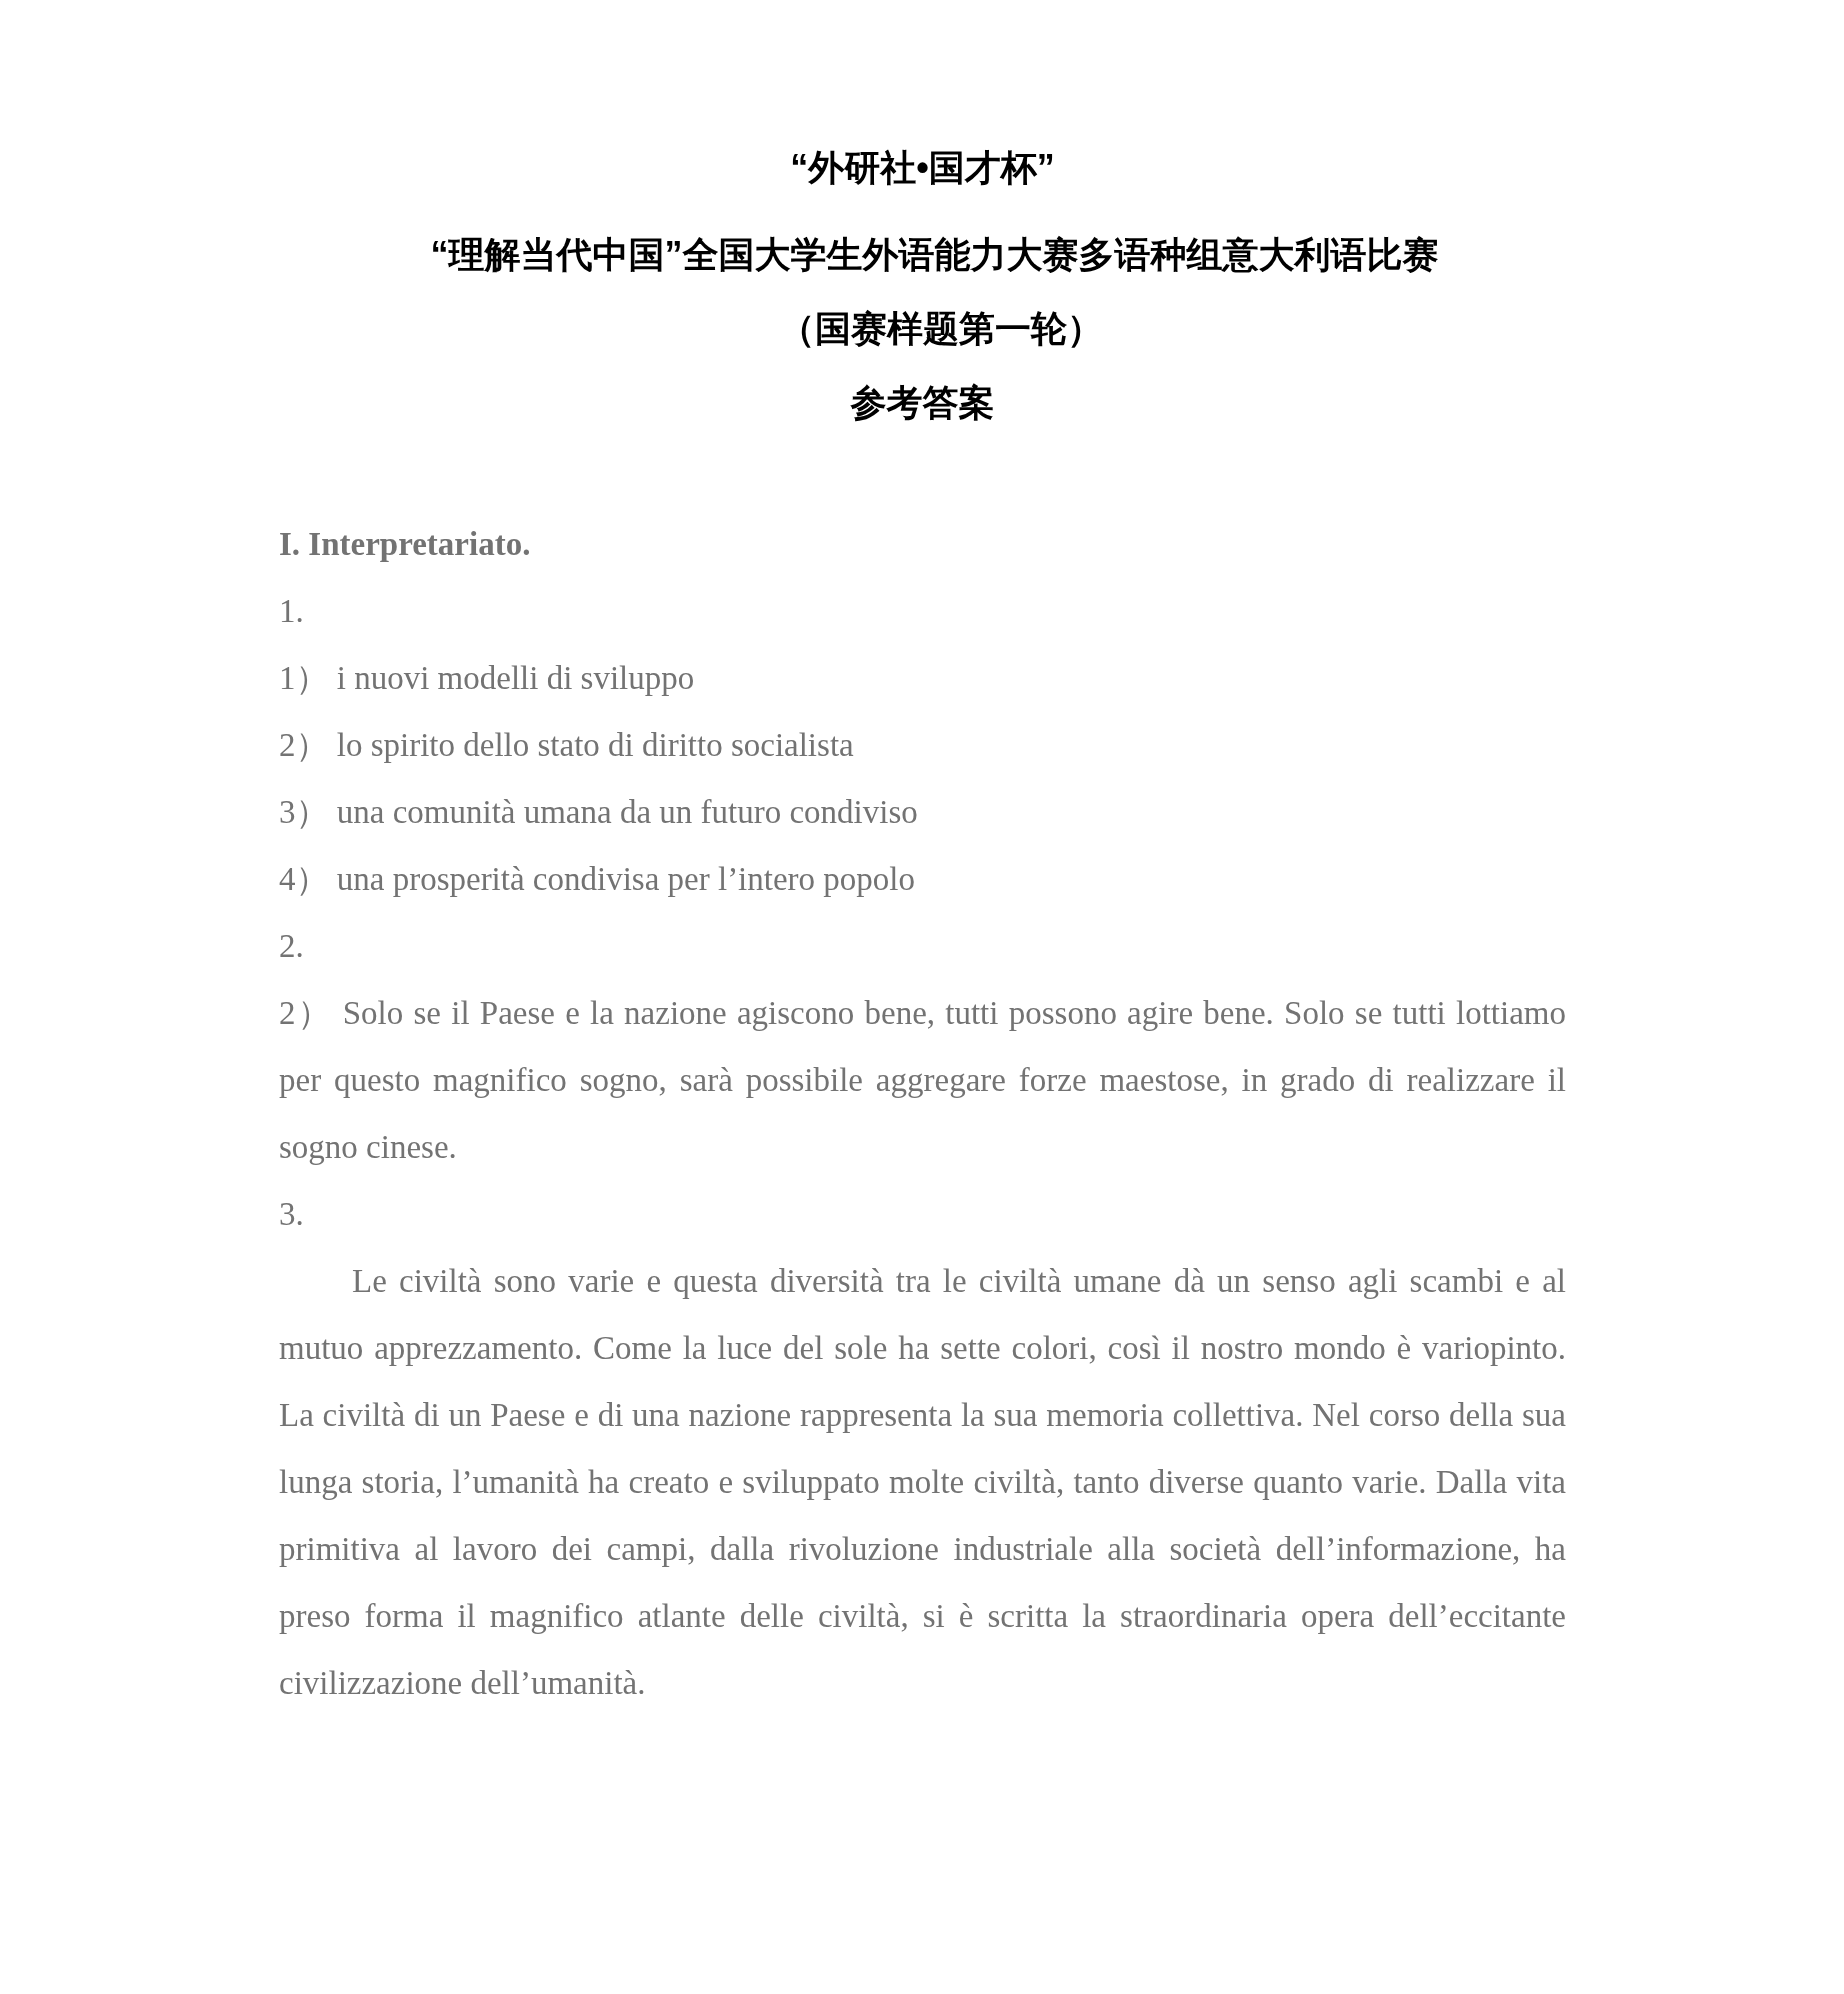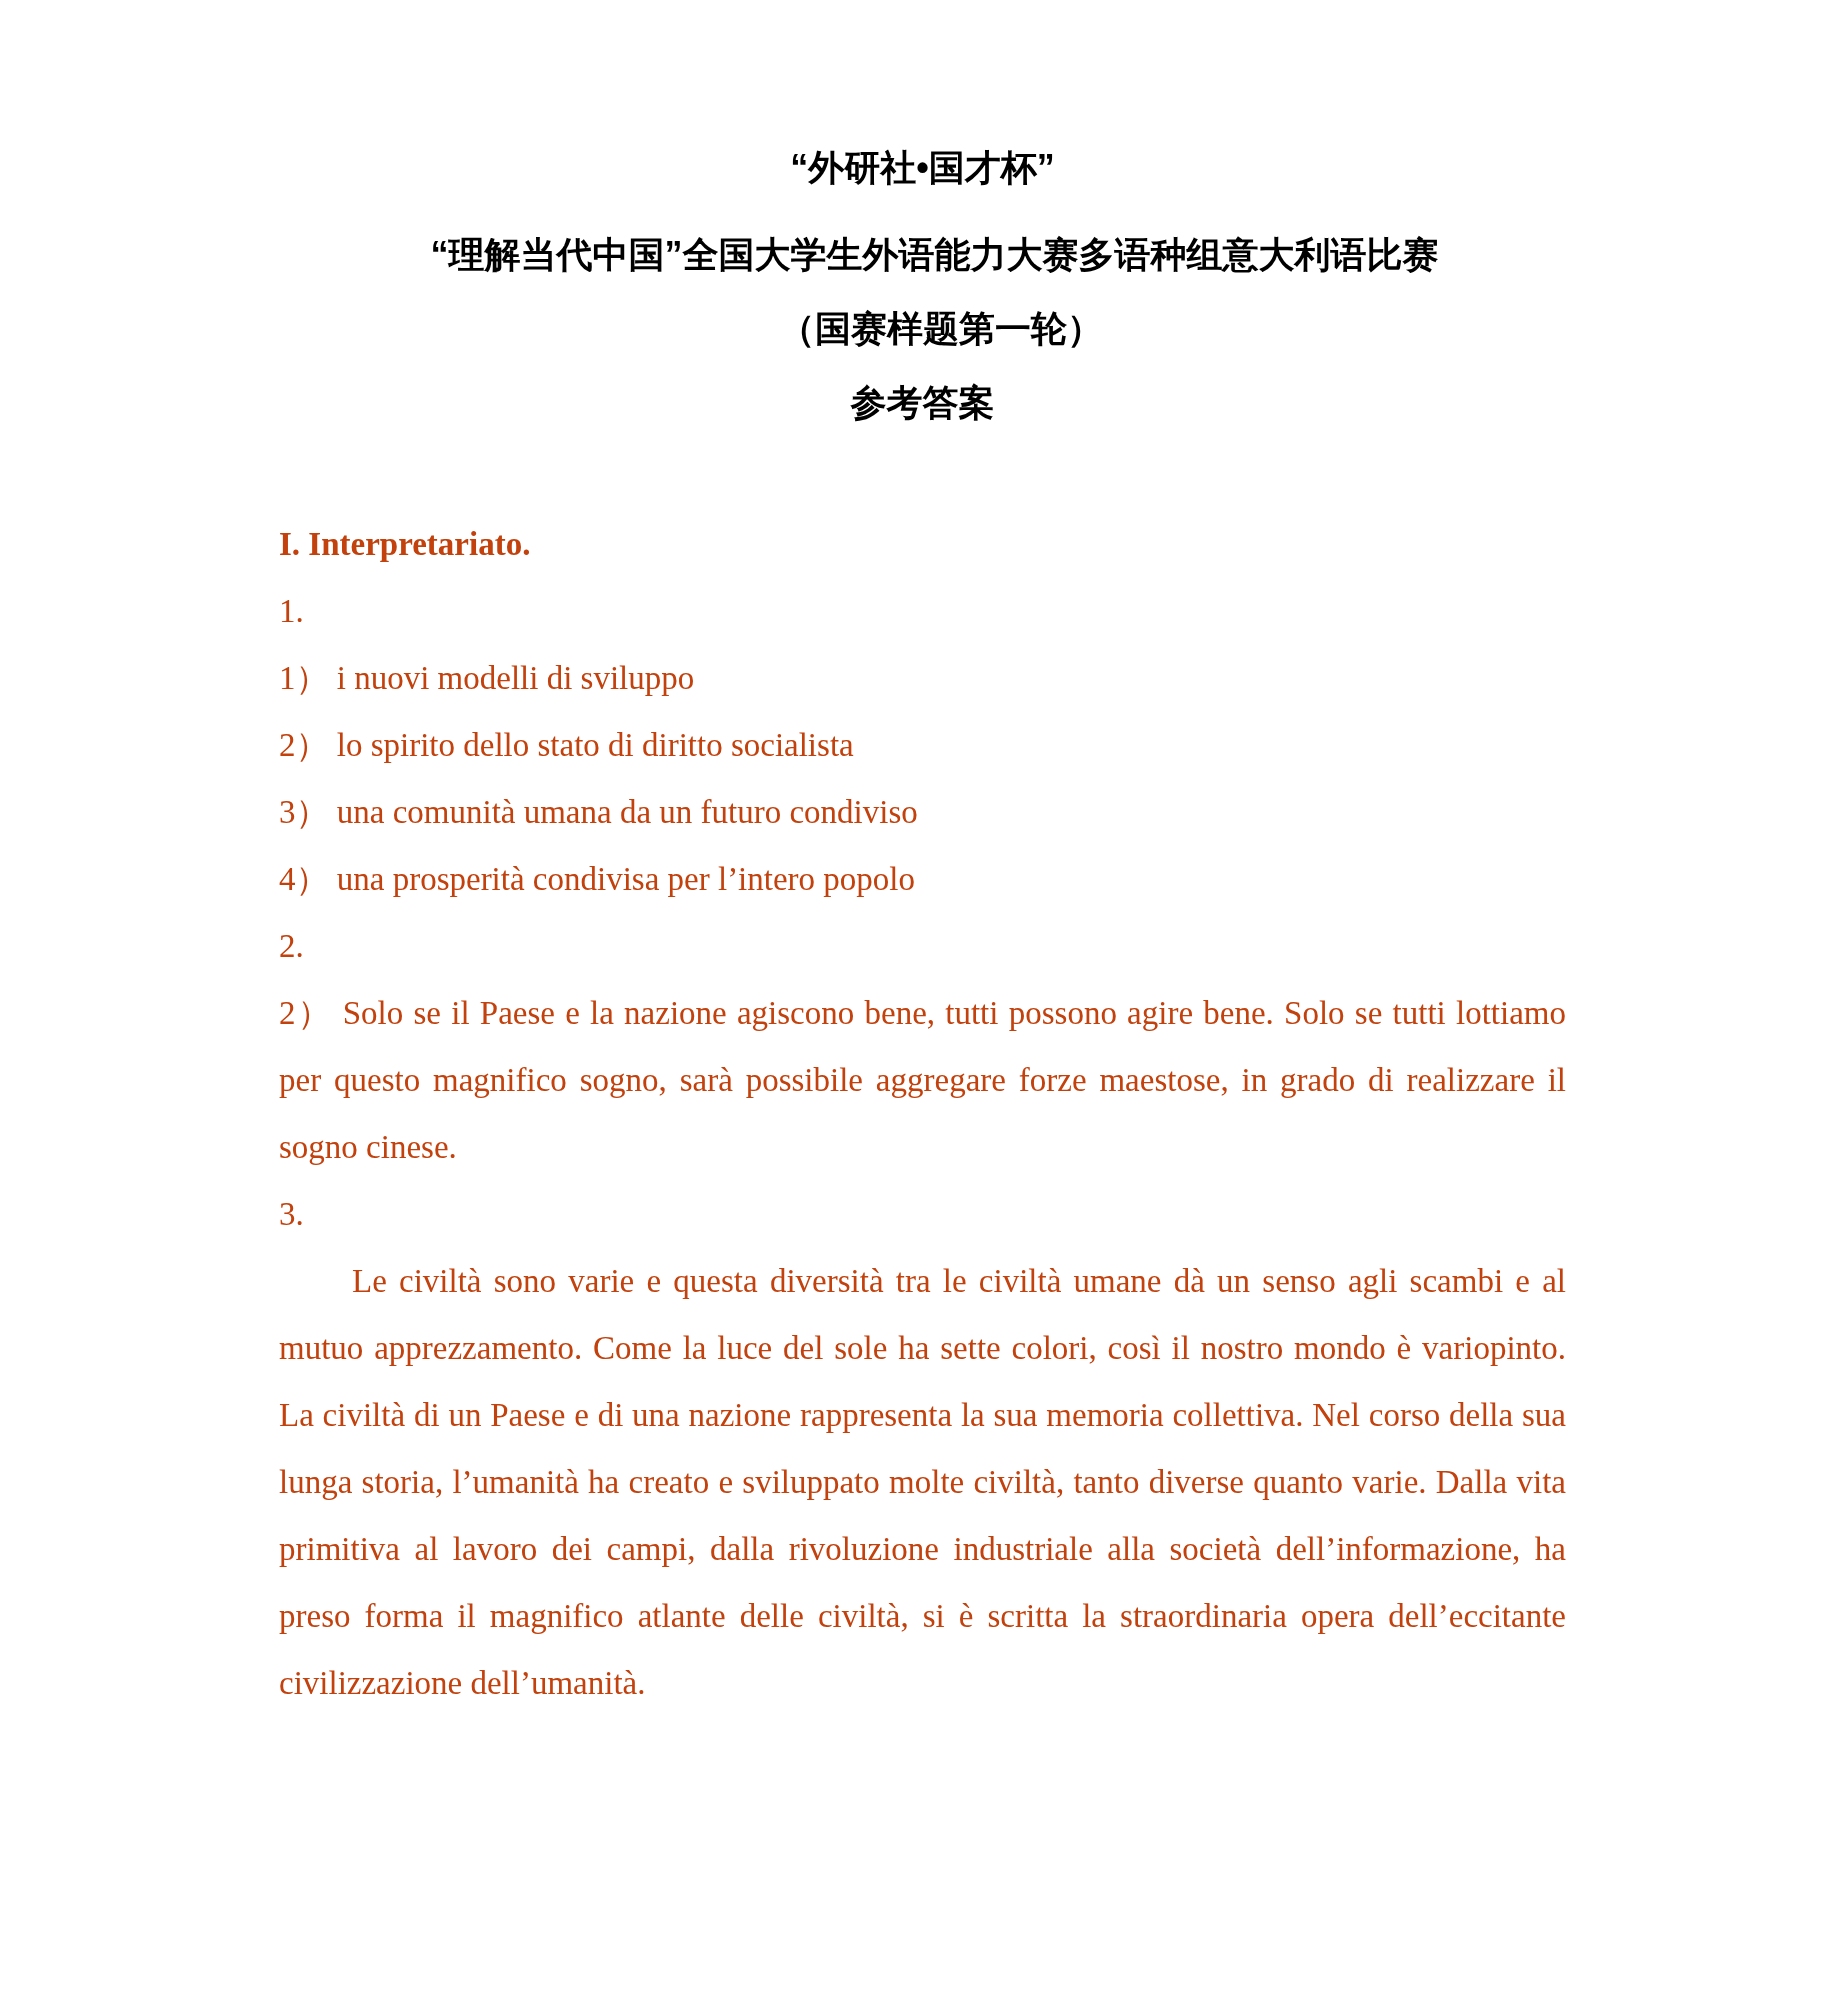--- a/index.html
+++ b/index.html
@@ -29,21 +29,21 @@
   .t2 { margin-top: 51px; padding-left: 24px; }
   .t3 { margin-top: 38px; padding-left: 37px; }
   .t4 { margin-top: 38px; }
 
   .content {
     margin: 0 279px;
     font-family: "Liberation Serif", "DejaVu Serif", serif;
     font-size: 33px;
     line-height: 67px;
     text-align: justify;
-    color: #c2410c;
+    color: #737373;
   }
   .content p { margin: 0; }
 
   .section-heading {
     margin-top: 90px !important;
     font-weight: 700;
     text-align: left;
   }
   .label { text-align: left; }
   .item  { text-align: left; }

